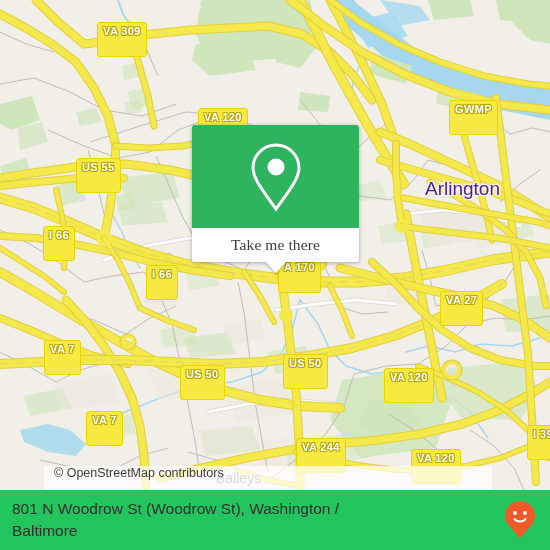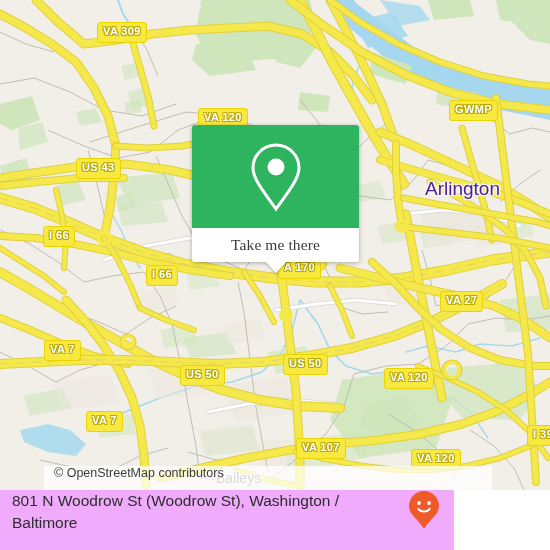--- a/index.html
+++ b/index.html
@@ -27,21 +27,21 @@
   
   .shield{
     position:absolute;
     background:#f7e93f;
     border:1.5px solid #e8d400;
     border-radius:3px;
     color:#ffffff;
     font-weight:bold;
     font-size:11px;
     line-height:14px;
-    padding:1px 5px 4px 5px;
+    padding:1px 5px 18px 5px;
     white-space:nowrap;
     text-shadow:
       -1px -1px 0 #b8a800, 1px -1px 0 #b8a800,
       -1px  1px 0 #b8a800, 1px  1px 0 #b8a800;
     letter-spacing:.4px;
   }
 
   
   .place{
     position:absolute;
@@ -102,23 +102,23 @@
     border-left:11px solid transparent;
     border-right:11px solid transparent;
     border-top:12px solid #ffffff;
     filter:drop-shadow(0 2px 1px rgba(0,0,0,.18));
   }
 
   
   .footer{
     position:absolute;
     left:0;top:490px;
-    width:454px;height:60px;
-    background:#f0abfc;
-    display:flex;align-items:flex-start;
+    width:550px;height:60px;
+    background:#22c55e;
+    display:flex;align-items:center;
   }
   .footer-title{
     flex:1;
     padding-left:12px;
     font-size:15.5px;
     line-height:22px;
     color:#2d2d2d;
     max-width:380px;
   }
   .brand{
@@ -399,32 +399,32 @@
         <circle cx="452" cy="370" r="10"></circle>
         <circle cx="128" cy="342" r="8"></circle>
       </g>
     </svg>
 
     <div class="place" style="left:425px;top:178px;">Arlington</div>
     <div class="place small" style="left:168px;top:470px;margin-left:48px;">Baileys</div>
 
     <div class="shield" style="left:97px;top:22px;">VA 309</div>
     <div class="shield" style="left:198px;top:108px;">VA 120</div>
-    <div class="shield" style="left:76px;top:158px;">US 43</div>
+    <div class="shield" style="left:76px;top:158px;">US 55</div>
     <div class="shield" style="left:43px;top:226px;">I 66</div>
     <div class="shield" style="left:146px;top:265px;">I 66</div>
     <div class="shield" style="left:449px;top:100px;">GWMP</div>
     <div class="shield" style="left:440px;top:291px;">VA 27</div>
     <div class="shield" style="left:44px;top:340px;">VA 7</div>
     <div class="shield" style="left:384px;top:368px;">VA 120</div>
     <div class="shield" style="left:180px;top:365px;">US 50</div>
     <div class="shield" style="left:283px;top:354px;">US 50</div>
     <div class="shield" style="left:86px;top:411px;">VA 7</div>
     <div class="shield" style="left:527px;top:425px;">I 395</div>
-    <div class="shield" style="left:296px;top:438px;">VA 107</div>
+    <div class="shield" style="left:296px;top:438px;">VA 244</div>
     <div class="shield" style="left:411px;top:449px;">VA 120</div>
     <div class="shield" style="left:278px;top:258px;">A 170</div>
 
     <div class="callout">
       <div class="callout-top">
         <svg width="58" height="72" viewBox="0 0 58 72">
           <path d="M29 4 C16.3 4 6 14.3 6 27 C6 39 20 55 29 68 C38 55 52 39 52 27 C52 14.3 41.7 4 29 4 Z" fill="none" stroke="#ffffff" stroke-width="3"></path>
           <circle cx="29" cy="26" r="8.5" fill="#ffffff"></circle>
         </svg>
       </div>

